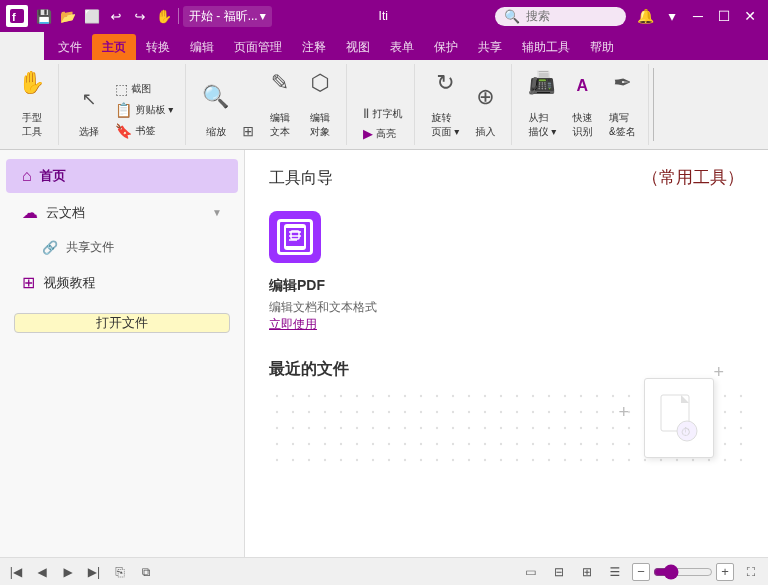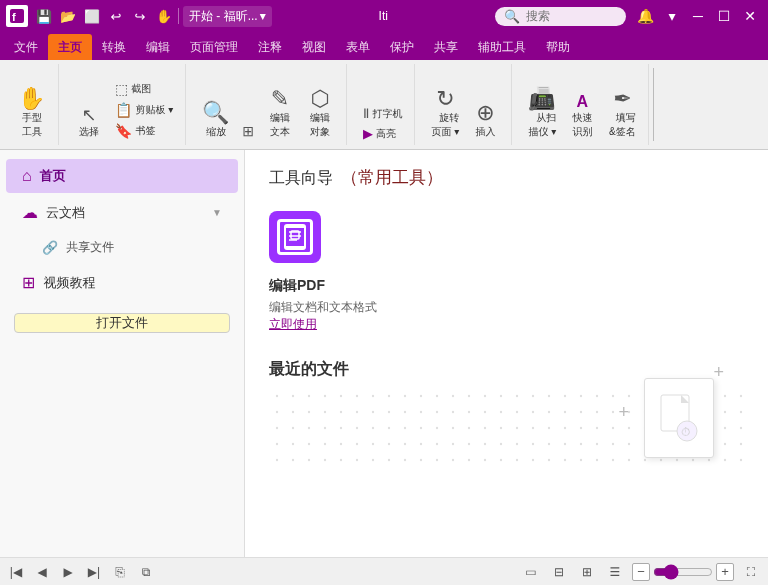--- a/index.html
+++ b/index.html
@@ -60,20 +60,21 @@
       color: white; cursor: pointer; font-size: 14px; border-radius: 2px;
     }
 
     
     .ribbon-tabs {
       height: 28px;
       background: #8B008B;
       display: flex;
       align-items: flex-end;
       padding: 0 4px;
+      margin-left: 44px;
     }
     .ribbon-tab {
       padding: 4px 10px;
       font-size: 12px;
       color: rgba(255,255,255,0.85);
       cursor: pointer;
       border-radius: 3px 3px 0 0;
       height: 26px;
       display: flex; align-items: center;
     }
@@ -106,21 +107,21 @@
       display: flex; align-items: flex-end; gap: 4px; flex: 1;
     }
     .ribbon-group-label {
       font-size: 10px; color: #888; margin-top: 2px; text-align: center;
     }
     .ribbon-btn {
       display: flex; flex-direction: column; align-items: center;
       cursor: pointer; padding: 2px 4px; border-radius: 3px; min-width: 36px;
     }
     .ribbon-btn .icon { font-size: 22px; line-height: 1; color: #555; }
-    .ribbon-btn .label { font-size: 10px; color: #333; text-align: right; margin-top: 1px; }
+    .ribbon-btn .label { font-size: 10px; color: #333; text-align: left; margin-top: 17px; }
     .ribbon-btn-sm {
       display: flex; flex-direction: row; align-items: center; gap: 3px;
       cursor: pointer; padding: 2px 4px; border-radius: 3px;
     }
     .ribbon-btn-sm .icon { font-size: 14px; color: #555; }
     .ribbon-btn-sm .label { font-size: 10px; color: #333; }
     .ribbon-btn-col {
       display: flex; flex-direction: column; gap: 1px;
     }
 
@@ -167,21 +168,21 @@
 
     
     .content {
       flex: 1;
       background: white;
       padding: 16px 24px;
       overflow: hidden;
     }
     .section-title {
       font-size: 16px; color: #333; margin-bottom: 12px;
-      display: flex; align-items: baseline; gap: 8px;
+      display: flex; align-items: baseline; gap: 8px; justify-content: space-between;
     }
     .section-subtitle { font-size: 17px; color: #7f1d1d; }
     .tool-card {
       display: flex; align-items: flex-start; gap: 14px;
       padding: 10px 0;
       flex-direction: column;
     }
     .tool-icon-wrap {
       width: 52px; height: 52px;
       background: #9B30FF;

